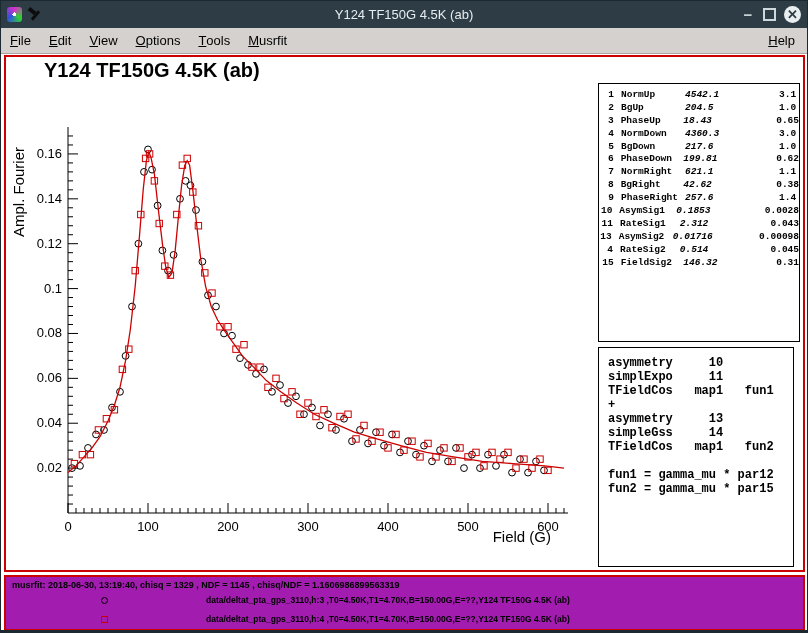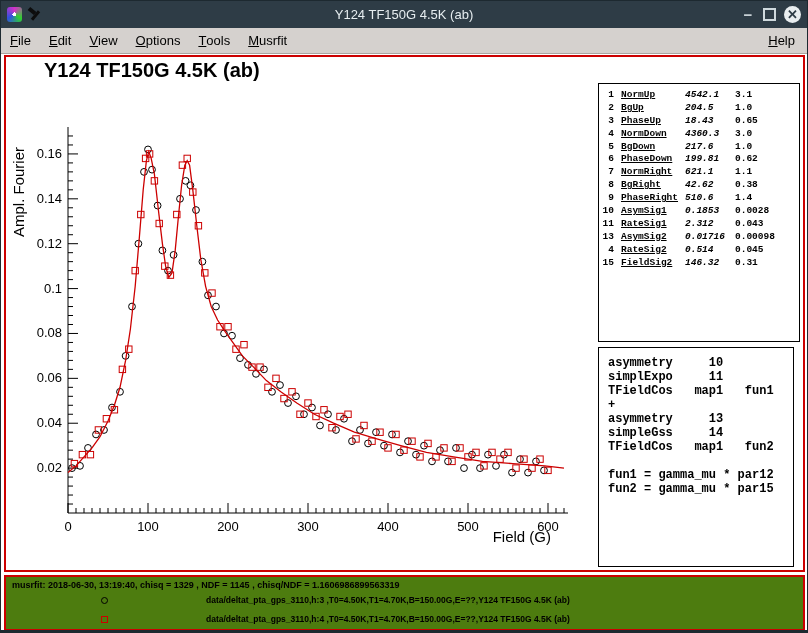--- a/index.html
+++ b/index.html
@@ -25,33 +25,33 @@
   .max-btn{width:9px;height:9px;border:2px solid #cfd9dd;}
   .close-btn{width:17px;height:17px;border-radius:50%;background:#e9eef0;color:#2e3c46;font-size:13px;font-weight:bold;line-height:15px;text-align:center;}
   
   .menubar{position:absolute;left:0;top:27px;right:0;height:25px;background:#d5d1ce;border-bottom:1px solid #a9a5a0;display:flex;align-items:center;font-size:13px;color:#000;}
   .menu-items{display:flex;align-items:center;height:100%;}
   .menu-item{padding:0 9px;height:100%;display:flex;align-items:center;}
   .menu-help{position:absolute;right:2px;top:0;height:100%;display:flex;align-items:center;padding:0 10px;}
   .mnemonic{text-decoration:underline;}
   
   .main-pad{position:absolute;left:3px;top:54px;width:801px;height:517px;box-sizing:border-box;border:2px solid #cc0000;background:#fff;}
-  .bottom-pad{position:absolute;left:3px;top:574px;width:801px;height:56px;box-sizing:border-box;border:2px solid #cc0000;background:#4d7c0f;}
+  .bottom-pad{position:absolute;left:3px;top:574px;width:801px;height:56px;box-sizing:border-box;border:2px solid #cc0000;background:#a21caf;}
   .plot-title{position:absolute;left:38px;top:2px;font-size:20px;font-weight:bold;color:#000;}
   .plot-svg{position:absolute;left:2px;top:48px;width:590px;height:463px;}
   .tick-label{font-family:"Liberation Sans",sans-serif;font-size:13px;fill:#000;}
   .axis-title{font-family:"Liberation Sans",sans-serif;font-size:15px;fill:#000;}
   
   .param-box{position:absolute;left:592px;top:26px;width:202px;height:259px;box-sizing:border-box;border:1px solid #000;
     font-family:"Liberation Mono","DejaVu Sans Mono",monospace;font-size:9.5px;font-weight:bold;padding-top:5px;}
   .p-row{display:flex;height:12.9px;line-height:12.9px;white-space:pre;}
   .p-no{width:15px;text-align:right;}
-  .p-name{margin-left:7px;width:64px;text-decoration:underline;}
+  .p-name{margin-left:7px;width:64px;}
   .p-val{width:50px;font-style:italic;}
-  .p-err{flex:1;}
+  .p-err{flex:1;margin-left:44px;}
   .theory-box{position:absolute;left:592px;top:290px;width:196px;height:220px;box-sizing:border-box;border:1px solid #000;}
   .theory-text{margin:0;padding:8px 0 0 9px;font-family:"Liberation Mono","DejaVu Sans Mono",monospace;font-size:12px;font-weight:bold;line-height:14px;white-space:pre;}
   
   .fit-info{position:absolute;left:6px;top:3px;font-size:9px;font-weight:bold;}
   .legend-row{position:absolute;left:0;height:16px;width:100%;}
   .legend-row.r1{top:16px;} .legend-row.r2{top:35px;padding-left:40px;}
   .legend-marker{position:absolute;left:95px;top:4px;width:7px;height:7px;box-sizing:border-box;}
   .legend-marker.circle{border:1px solid #000;border-radius:50%;}
   .legend-marker.square{border:1px solid #cc0000;}
   .legend-label{position:absolute;left:200px;top:2px;font-size:8.5px;font-weight:bold;white-space:nowrap;}
@@ -359,21 +359,21 @@
 
     <div class="param-box">
         <div class="p-row"><span class="p-no">1</span><span class="p-name">NormUp</span><span class="p-val">4542.1</span><span class="p-err">3.1</span></div>
         <div class="p-row"><span class="p-no">2</span><span class="p-name">BgUp</span><span class="p-val">204.5</span><span class="p-err">1.0</span></div>
         <div class="p-row"><span class="p-no">3</span><span class="p-name">PhaseUp</span><span class="p-val">18.43</span><span class="p-err">0.65</span></div>
         <div class="p-row"><span class="p-no">4</span><span class="p-name">NormDown</span><span class="p-val">4360.3</span><span class="p-err">3.0</span></div>
         <div class="p-row"><span class="p-no">5</span><span class="p-name">BgDown</span><span class="p-val">217.6</span><span class="p-err">1.0</span></div>
         <div class="p-row"><span class="p-no">6</span><span class="p-name">PhaseDown</span><span class="p-val">199.81</span><span class="p-err">0.62</span></div>
         <div class="p-row"><span class="p-no">7</span><span class="p-name">NormRight</span><span class="p-val">621.1</span><span class="p-err">1.1</span></div>
         <div class="p-row"><span class="p-no">8</span><span class="p-name">BgRight</span><span class="p-val">42.62</span><span class="p-err">0.38</span></div>
-        <div class="p-row"><span class="p-no">9</span><span class="p-name">PhaseRight</span><span class="p-val">510.6</span><span class="p-err">1.4</span></div>
+        <div class="p-row"><span class="p-no">9</span><span class="p-name">PhaseRight</span><span class="p-val">257.6</span><span class="p-err">1.4</span></div>
         <div class="p-row"><span class="p-no">10</span><span class="p-name">AsymSig1</span><span class="p-val">0.1853</span><span class="p-err">0.0028</span></div>
         <div class="p-row"><span class="p-no">11</span><span class="p-name">RateSig1</span><span class="p-val">2.312</span><span class="p-err">0.043</span></div>
         <div class="p-row"><span class="p-no">13</span><span class="p-name">AsymSig2</span><span class="p-val">0.01716</span><span class="p-err">0.00098</span></div>
         <div class="p-row"><span class="p-no">4</span><span class="p-name">RateSig2</span><span class="p-val">0.514</span><span class="p-err">0.045</span></div>
         <div class="p-row"><span class="p-no">15</span><span class="p-name">FieldSig2</span><span class="p-val">146.32</span><span class="p-err">0.31</span></div>
       </div>
 
     <div class="theory-box">
       <pre class="theory-text">asymmetry     10
 simplExpo     11

